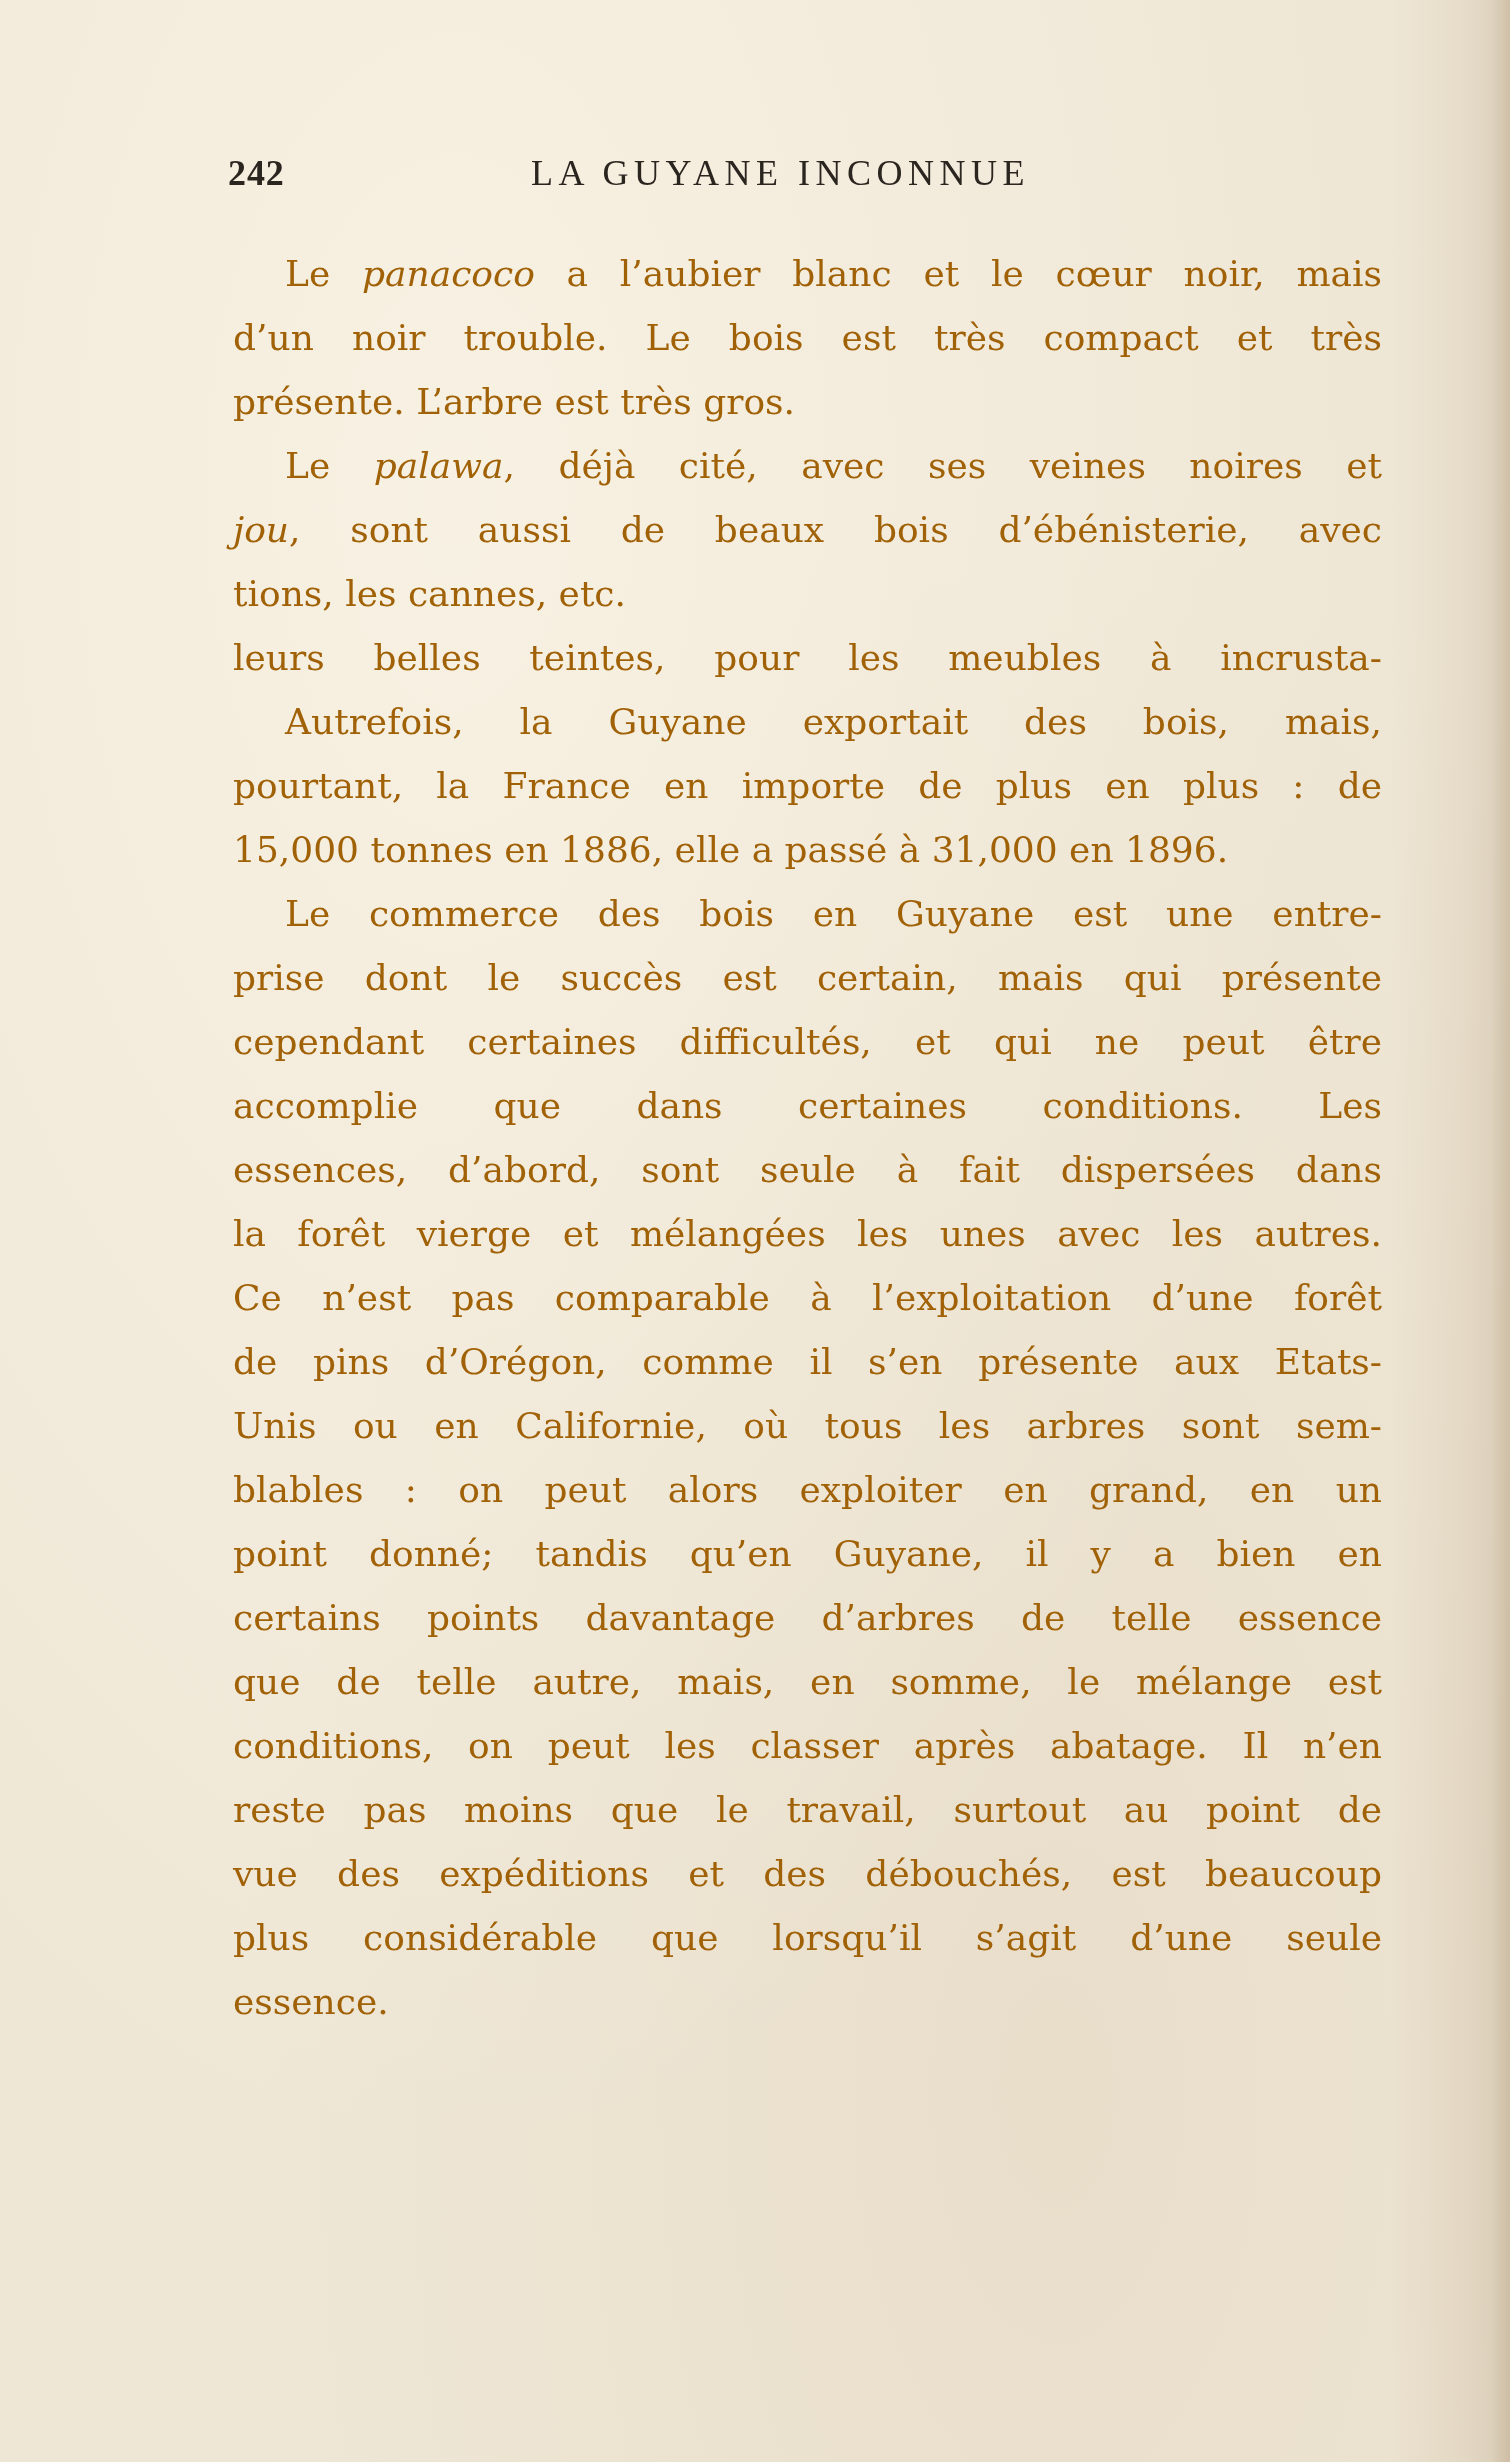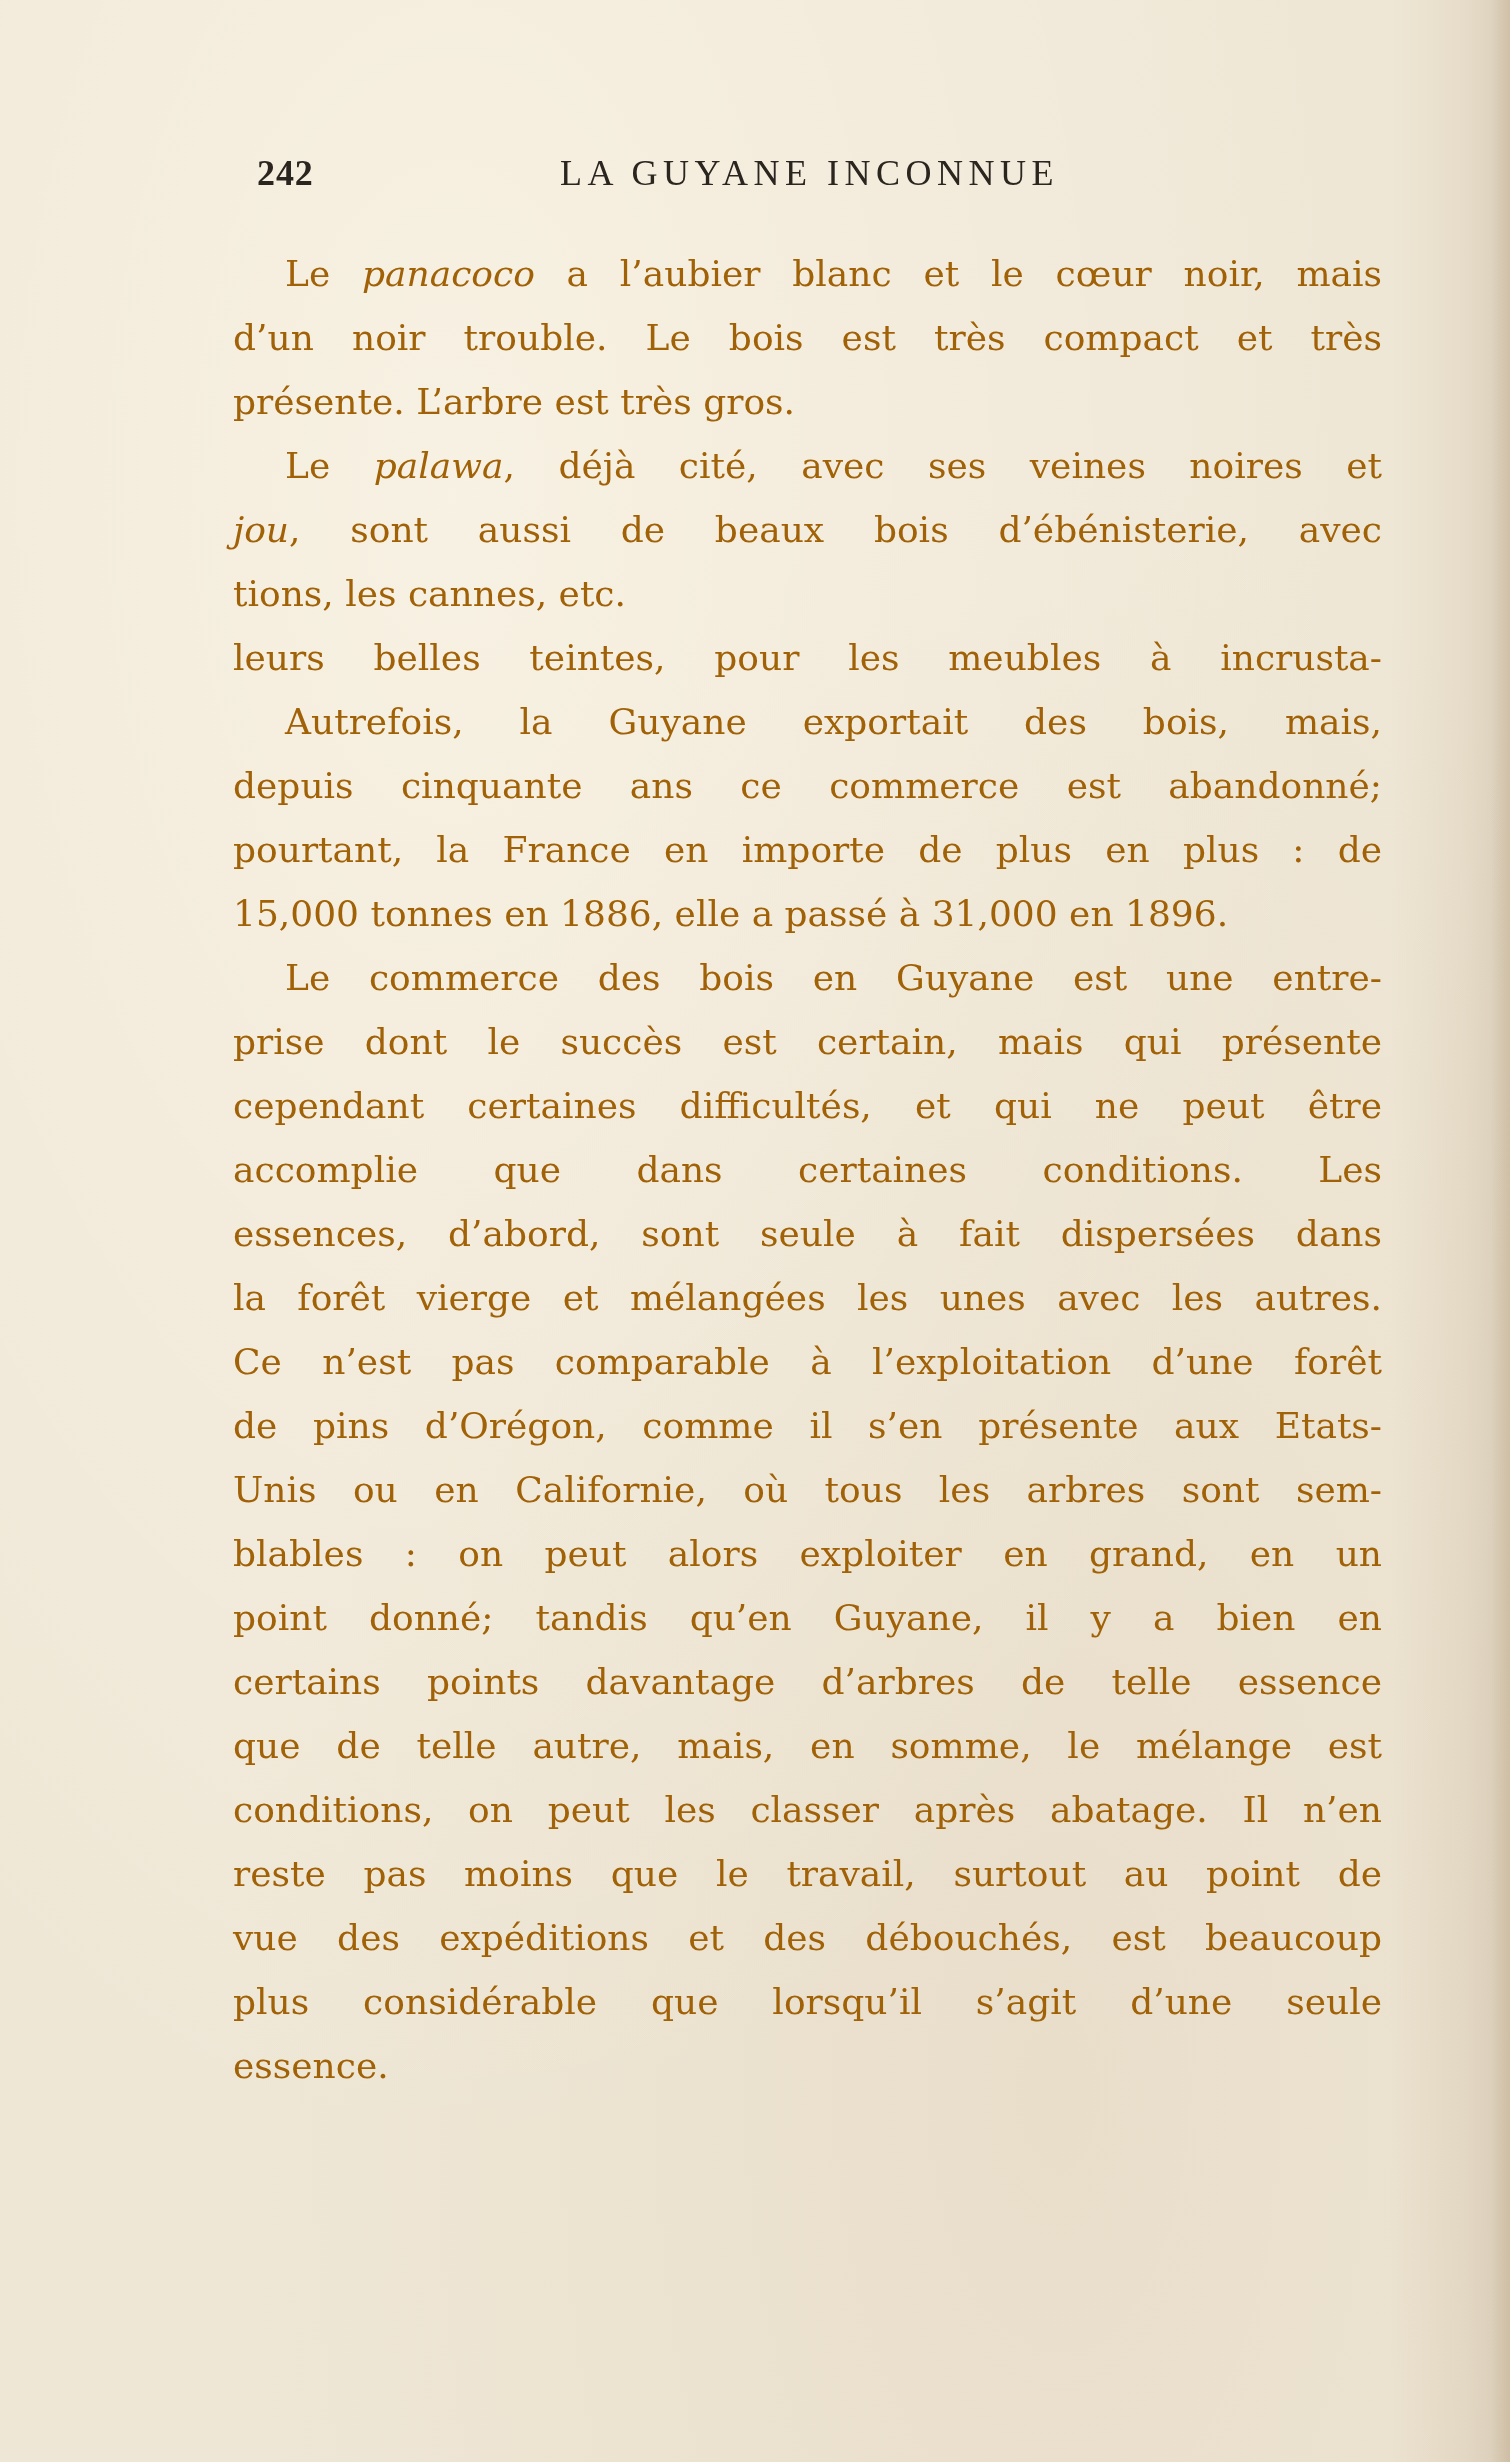--- a/index.html
+++ b/index.html
@@ -24,21 +24,20 @@
     left: 0; top: 0;
     width: 1510px;
     height: 2462px;
   }
   .running-head {
     position: absolute;
     left: 228px;
     top: 151px;
     width: 1155px;
     height: 44px;
-    margin-left: 29px;
   }
   .page-number {
     position: absolute;
     left: 0;
     top: 0;
     font-family: "Liberation Serif", "DejaVu Serif", serif;
     font-weight: bold;
     font-size: 36px;
     line-height: 44px;
     letter-spacing: 0.9px;
@@ -109,21 +108,20 @@
         <span class="line last"><span>présente. L’arbre est très gros.</span></span>
       </div>
       <div>
         <span class="line indent"><span>Le </span><span class="it">palawa</span><span>, déjà cité, avec ses veines noires et</span></span>
         <span class="line"><span class="it">jou</span><span>, sont aussi de beaux bois d’ébénisterie, avec</span></span>
         <span class="line last"><span>tions, les cannes, etc.</span></span>
         <span class="line"><span>leurs belles teintes, pour les meubles à incrusta-</span></span>
       </div>
       <div>
         <span class="line indent"><span>Autrefois, la Guyane exportait des bois, mais,</span></span>
-        <span class="line"><span>depuis cinquante ans ce commerce est abandonné;</span></span>
         <span class="line"><span>pourtant, la France en importe de plus en plus : de</span></span>
         <span class="line last"><span>15,000 tonnes en 1886, elle a passé à 31,000 en 1896.</span></span>
       </div>
       <div>
         <span class="line indent"><span>Le commerce des bois en Guyane est une entre-</span></span>
         <span class="line"><span>prise dont le succès est certain, mais qui présente</span></span>
         <span class="line"><span>cependant certaines difficultés, et qui ne peut être</span></span>
         <span class="line"><span>accomplie que dans certaines conditions. Les</span></span>
         <span class="line"><span>essences, d’abord, sont seule à fait dispersées dans</span></span>
         <span class="line"><span>la forêt vierge et mélangées les unes avec les autres.</span></span>

